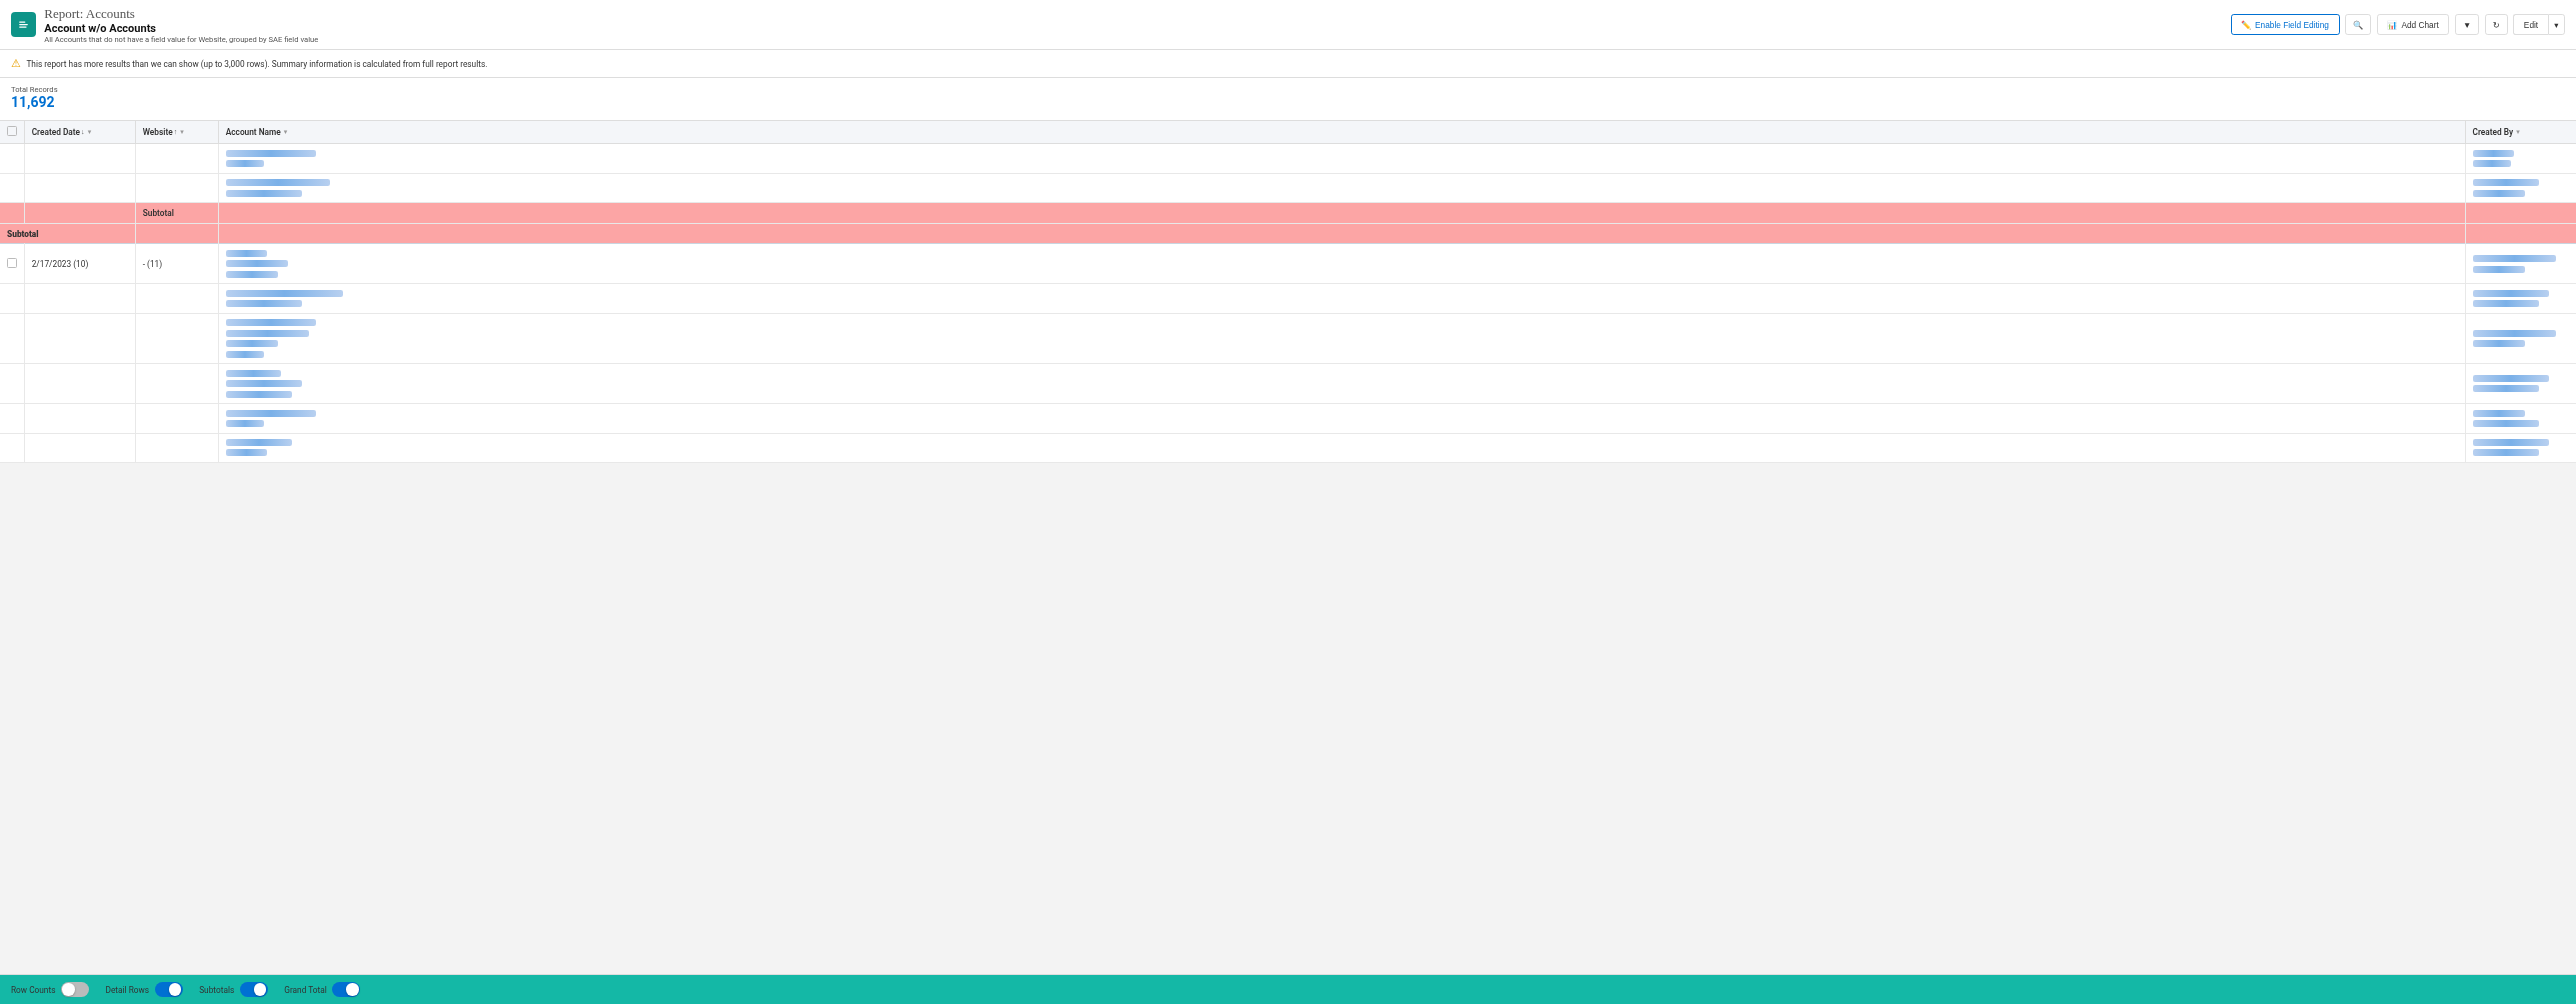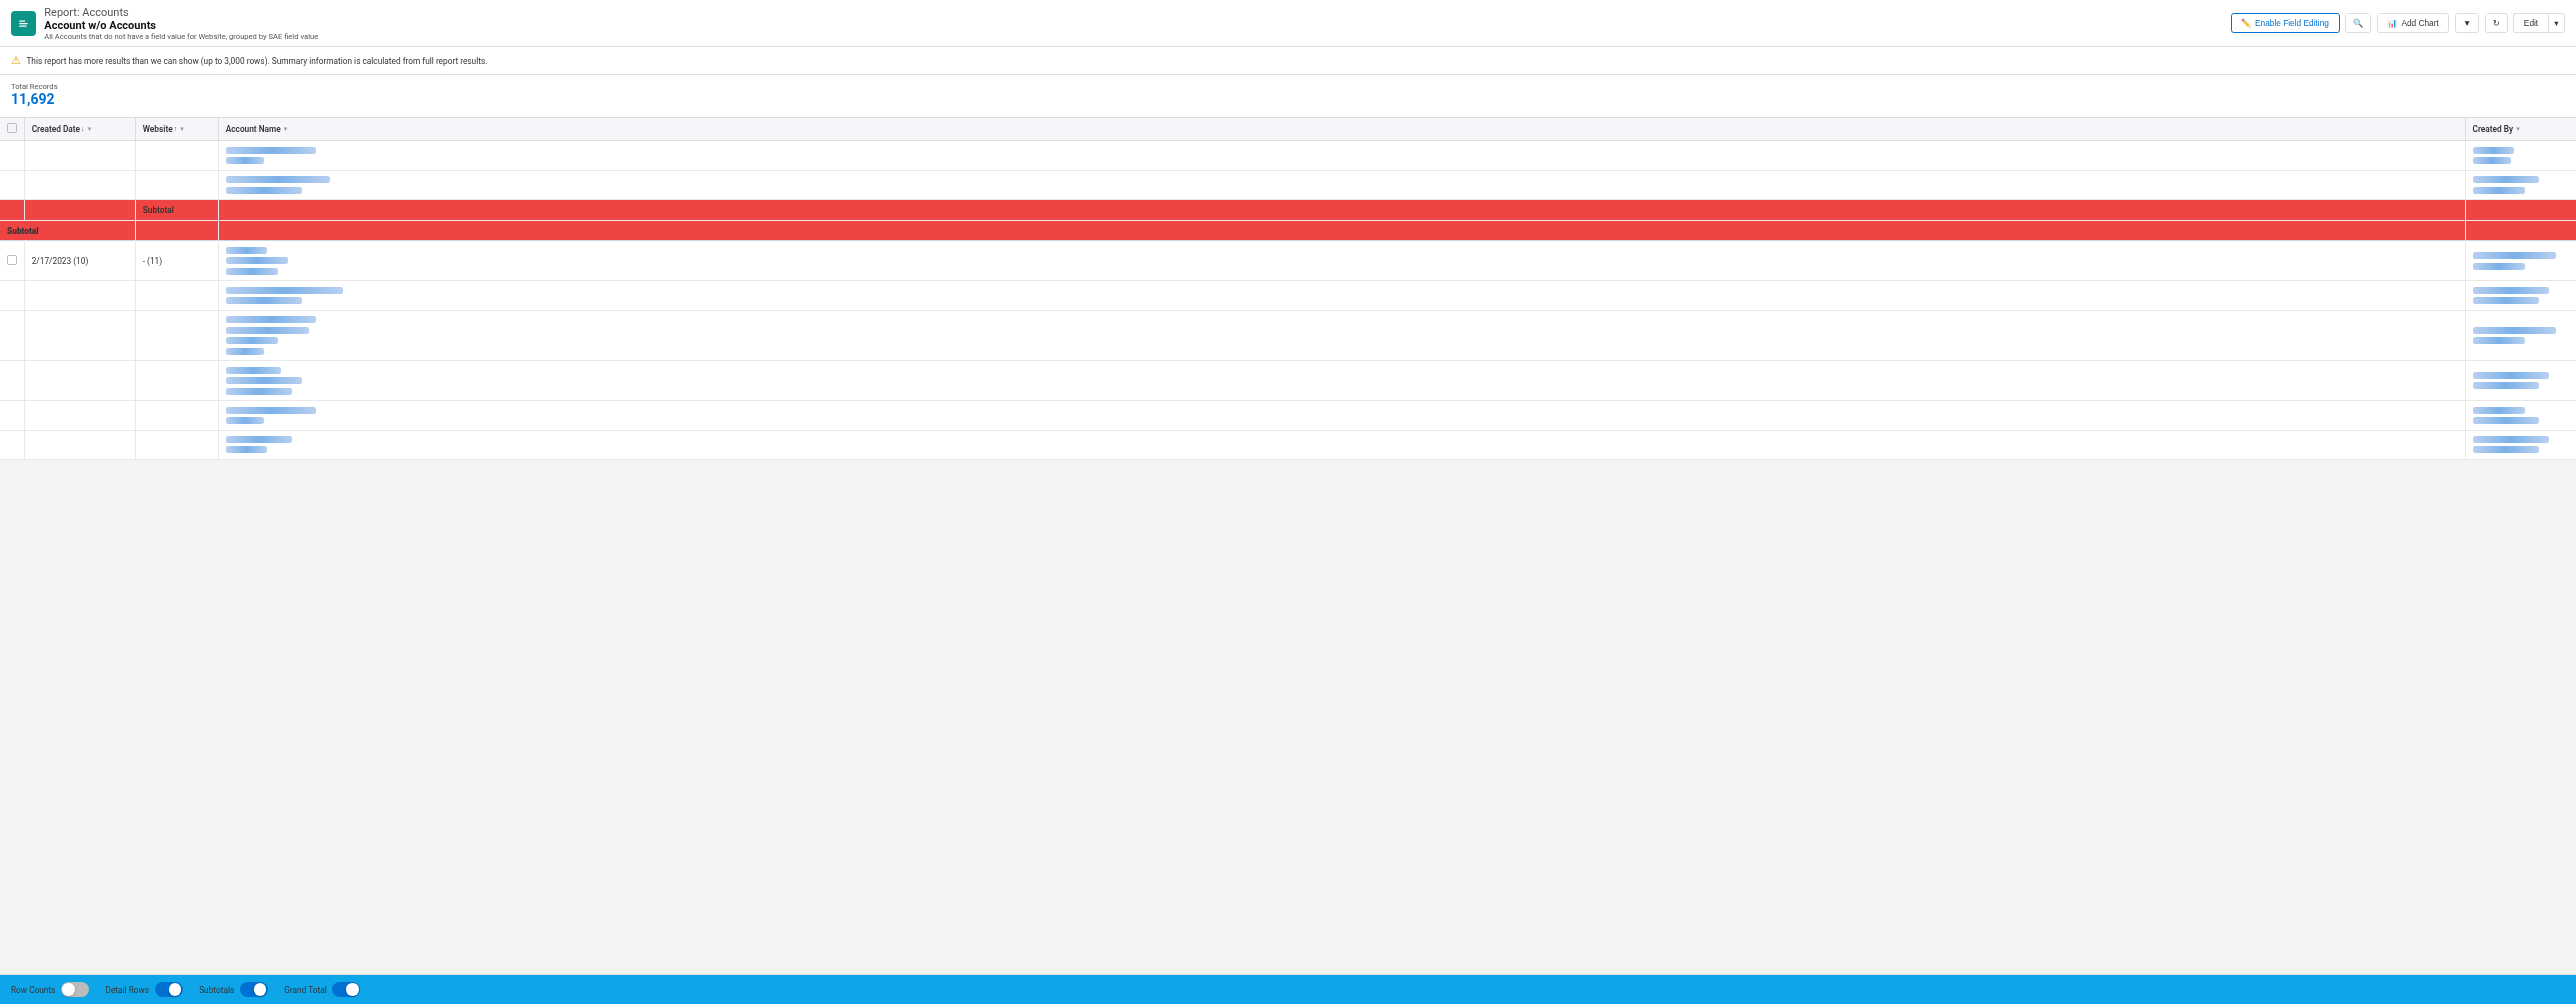--- a/index.html
+++ b/index.html
@@ -3,21 +3,21 @@
   <meta charset="utf-8">
   <style>
     * { box-sizing: border-box; margin: 0; padding: 0; }
     body { font-family: -apple-system, BlinkMacSystemFont, 'Segoe UI', Roboto, sans-serif; background: #f3f3f3; font-size: 9px; color: #333; }
 
     
     .header { display: flex; align-items: center; background: #fff; border-bottom: 0.7px solid #ddd; padding: 5.5px 11px; gap: 8.3px; }
     .header-logo { width: 25px; height: 25px; background: #0d9488; border-radius: 4.1px; display: flex; align-items: center; justify-content: center; flex-shrink: 0; }
     .header-logo svg { width: 15px; height: 15px; }
     .header-title-block { flex: 1; }
-    .header-subtitle { font-size: 11px; color: #555; font-weight: 400; }
+    .header-subtitle { font-size: 13px; color: #555; font-weight: 400; font-family: Liberation Serif, serif; }
     .header-title { font-size: 11px; font-weight: 700; color: #111; }
     .header-desc { font-size: 7.6px; color: #555; }
     .header-actions { display: flex; align-items: center; gap: 5.5px; }
     .btn { display: flex; align-items: center; gap: 3.5px; padding: 4.1px 9.7px; border-radius: 2.8px; border: 0.7px solid #ddd; background: #fff; cursor: pointer; font-size: 8.3px; color: #333; white-space: nowrap; }
     .btn-primary-outline { border: 0.7px solid #0070d2; color: #0070d2; }
     .btn-icon-only { padding: 4.1px 7px; }
     .btn-edit { border: 0.7px solid #ddd; }
     .edit-dropdown { display: flex; }
     .edit-dropdown .btn-edit-main { border-right: none; border-radius: 2.8px 0 0 2.8px; }
     .edit-dropdown .btn-edit-arrow { border-radius: 0 2.8px 2.8px 0; padding: 4.1px 5.5px; }
@@ -40,33 +40,33 @@
     .col-checkbox { width: 21px; }
     .col-date { width: 111px; }
     .col-website { width: 83px; }
     .col-account { width: auto; }
     .col-created { width: 111px; }
 
     tbody tr { border-bottom: 0.7px solid #e8e8e8; }
     tbody td { padding: 4.8px 7px; font-size: 8.3px; vertical-align: middle; border-right: 0.7px solid #e8e8e8; }
     tbody td:last-child { border-right: none; }
 
-    .subtotal-row td { background: #ef4444; font-weight: 600; font-size: 8.3px; color: #333; }
+    .subtotal-row td { background: #fca5a5; font-weight: 600; font-size: 8.3px; color: #333; }
     .group-divider td { border-top: 1.4px solid #c9d5e0; }
     .blur-block { display: inline-block; height: 7px; border-radius: 2.1px; background: linear-gradient(90deg, #b8d0f0, #7ab0e8, #b8d0f0); margin: 0.7px 0; }
 
     
     .sort-arrow { font-size: 7px; color: #555; }
     .filter-btn { background: none; border: none; cursor: pointer; font-size: 7px; color: #999; padding: 0.7px 2.1px; }
 
     
     .checkbox { width: 9.7px; height: 9.7px; border: 0.7px solid #bbb; border-radius: 1.4px; display: inline-block; }
 
     
-    .footer { position: fixed; bottom: 0; left: 0; right: 0; background: #0ea5e9; border-top: 0.7px solid #ddd; padding: 7px 11px; display: flex; align-items: center; gap: 16.6px; }
+    .footer { position: fixed; bottom: 0; left: 0; right: 0; background: #14b8a6; border-top: 0.7px solid #ddd; padding: 7px 11px; display: flex; align-items: center; gap: 16.6px; }
     .toggle-group { display: flex; align-items: center; gap: 5.5px; font-size: 8.3px; color: #333; }
     .toggle { width: 28px; height: 15px; border-radius: 7.6px; position: relative; cursor: pointer; display: inline-flex; align-items: center; }
     .toggle-on { background: #0070d2; }
     .toggle-off { background: #bbb; }
     .toggle-knob { width: 12.4px; height: 12.4px; border-radius: 50%; background: #fff; position: absolute; box-shadow: 0 0.7px 2.1px rgba(0,0,0,0.3); transition: left 0.15s; }
     .toggle-on .toggle-knob { left: 14px; }
     .toggle-off .toggle-knob { left: 1.4px; }
 
     .content-area { margin-bottom: 35px; }
 

